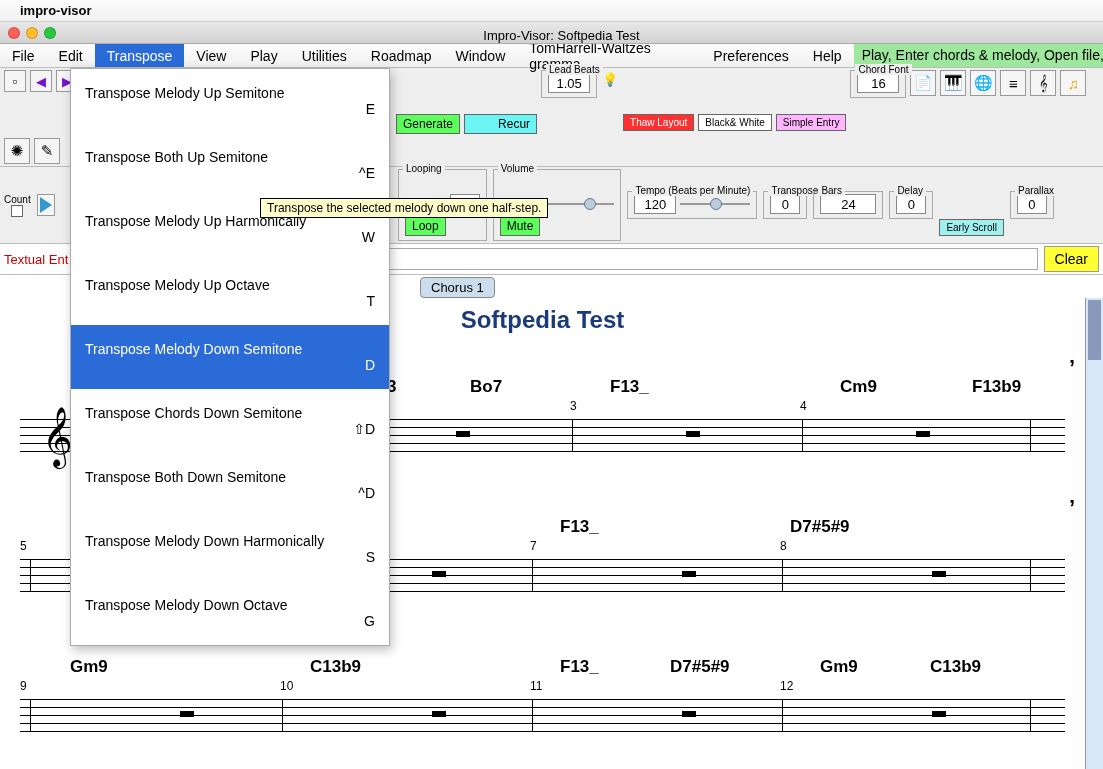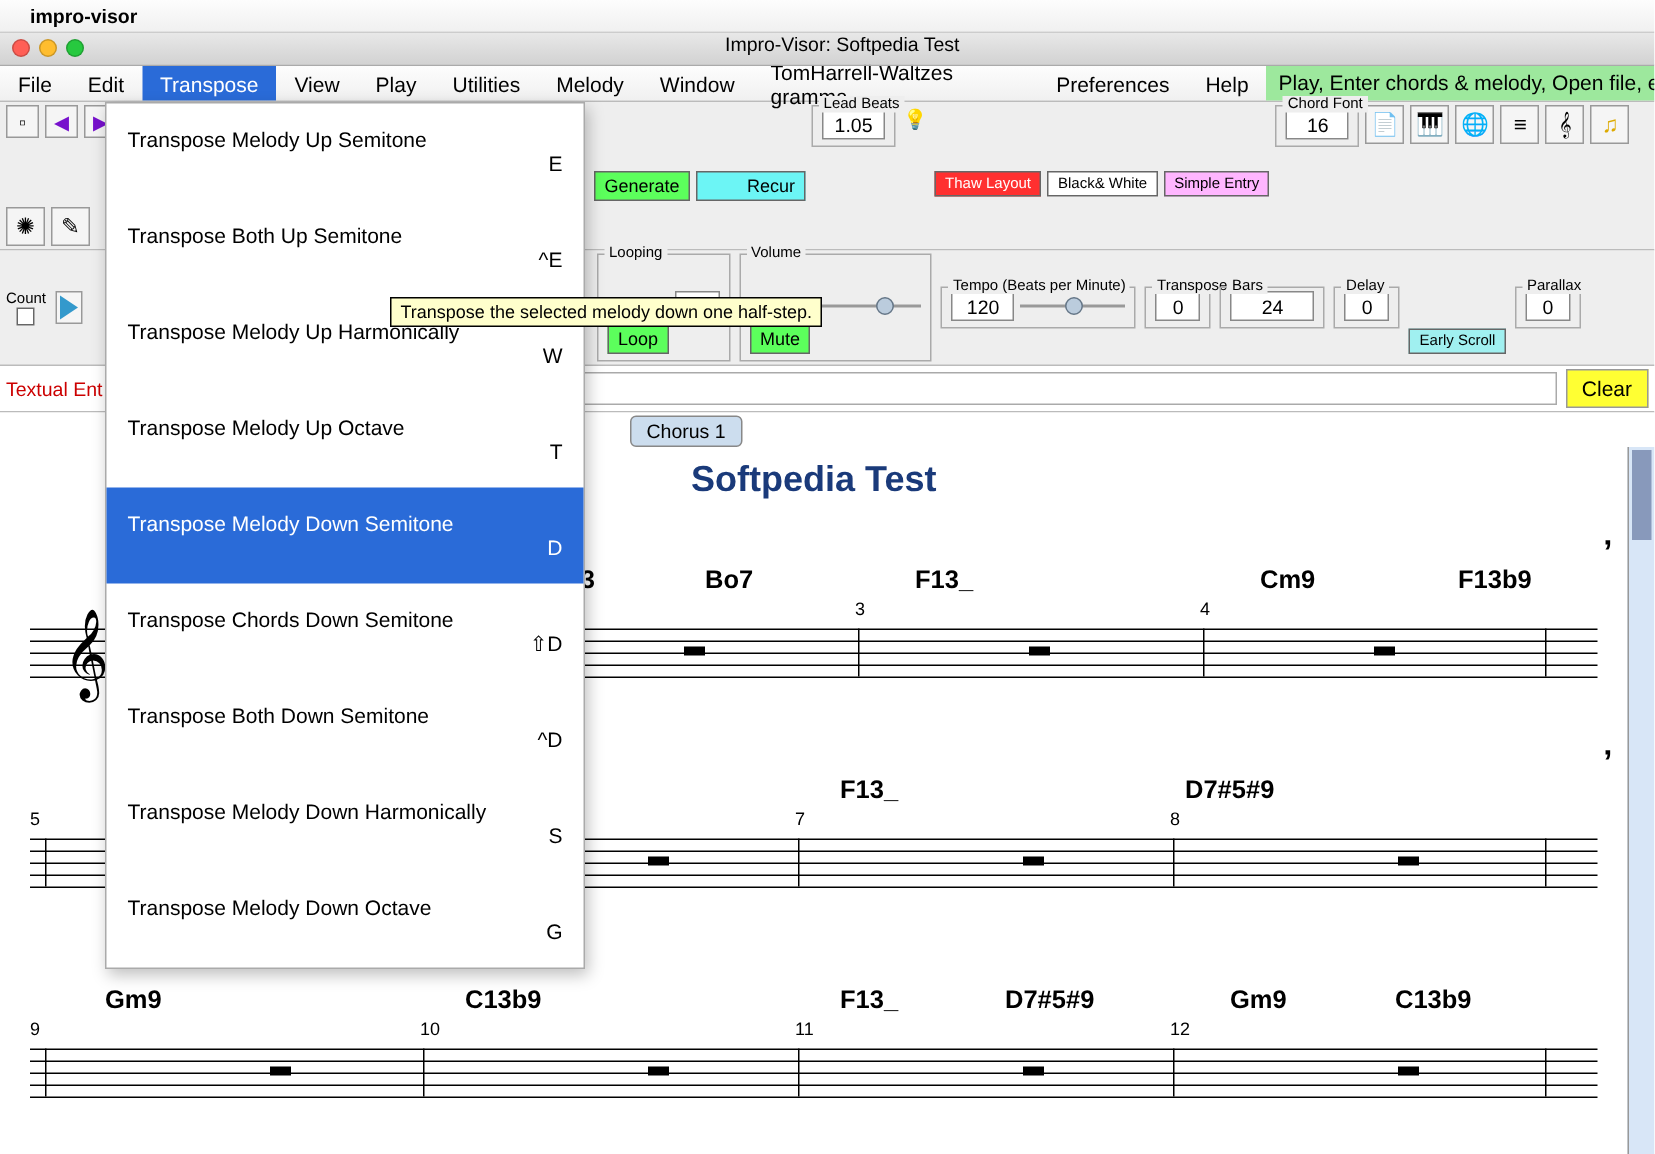--- a/index.html
+++ b/index.html
@@ -11,21 +11,21 @@
 .app-name { font-weight: bold; }
 
 
 .traffic { display: flex; gap: 6px; padding: 4px 8px; align-items: center; }
 .traffic span { width: 12px; height: 12px; border-radius: 50%; display: inline-block; border: 1px solid rgba(0,0,0,0.2); }
 .tl-red { background: #ff5f56; }
 .tl-yellow { background: #ffbd2e; }
 .tl-green { background: #27c93f; }
 
 
-.window-title { height: 22px; background: linear-gradient(#e8e8e8, #d2d2d2); border-bottom: 1px solid #aaa; display: flex; align-items: flex-start; justify-content: center; font-size: 13px; position: relative; padding-left: 20px; }
+.window-title { height: 22px; background: linear-gradient(#e8e8e8, #d2d2d2); border-bottom: 1px solid #aaa; display: flex; align-items: flex-end; justify-content: center; font-size: 13px; position: relative; padding-left: 20px; }
 .window-title .traffic { position: absolute; left: 0; }
 
 
 .app-menubar { height: 24px; background: linear-gradient(#fdfdfd, #f0f0f0); border-bottom: 1px solid #bbb; display: flex; align-items: stretch; font-size: 14px; }
 .app-menubar .mitem { padding: 3px 12px; cursor: default; display: flex; align-items: center; }
 .app-menubar .mitem.active { background: #2a6bd8; color: #fff; }
 .app-menubar .mhint { margin-left: auto; background: #9de89d; padding: 3px 8px; white-space: nowrap; overflow: hidden; }
 
 
 .dropdown { position: absolute; left: 70px; top: 68px; background: #fff; border: 1px solid #aaa; box-shadow: 2px 4px 10px rgba(0,0,0,0.25); z-index: 100; min-width: 320px; }
@@ -119,21 +119,21 @@
   <span>Impro-Visor: Softpedia Test</span>
 </div>
 
 <div class="app-menubar">
   <div class="mitem">File</div>
   <div class="mitem">Edit</div>
   <div class="mitem active">Transpose</div>
   <div class="mitem">View</div>
   <div class="mitem">Play</div>
   <div class="mitem">Utilities</div>
-  <div class="mitem">Melody</div>
+  <div class="mitem">Roadmap</div>
   <div class="mitem">Window</div>
   <div class="mitem">TomHarrell-Waltzes gramma</div>
   <div class="mitem">Preferences</div>
   <div class="mitem">Help</div>
   <div class="mhint">Play, Enter chords &amp; melody, Open file, et</div>
 </div>
 
 <div class="toolbar">
   <div class="navbtn">▫</div>
   <div class="navbtn" style="color:#71c">◀</div>

